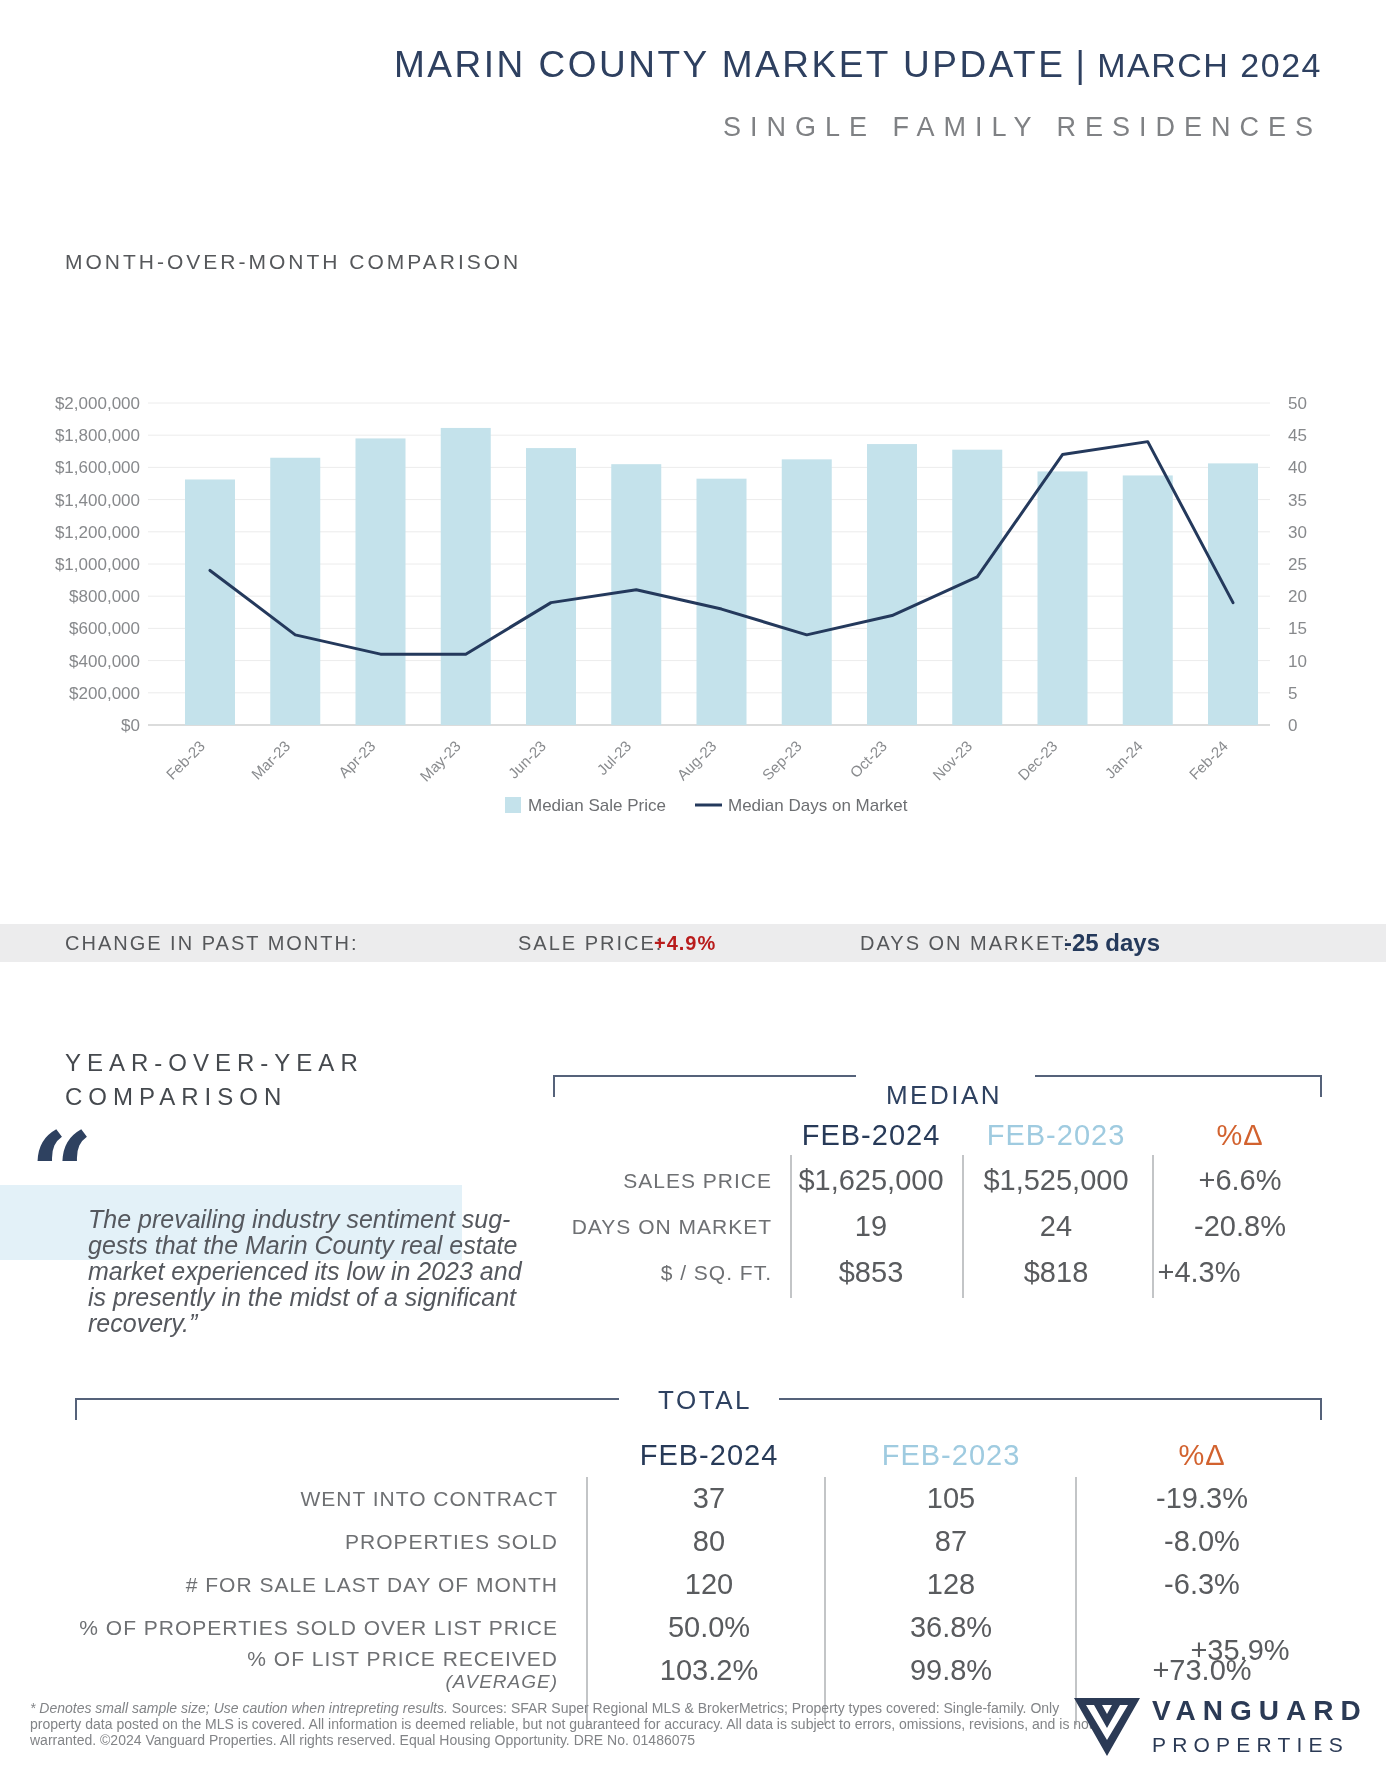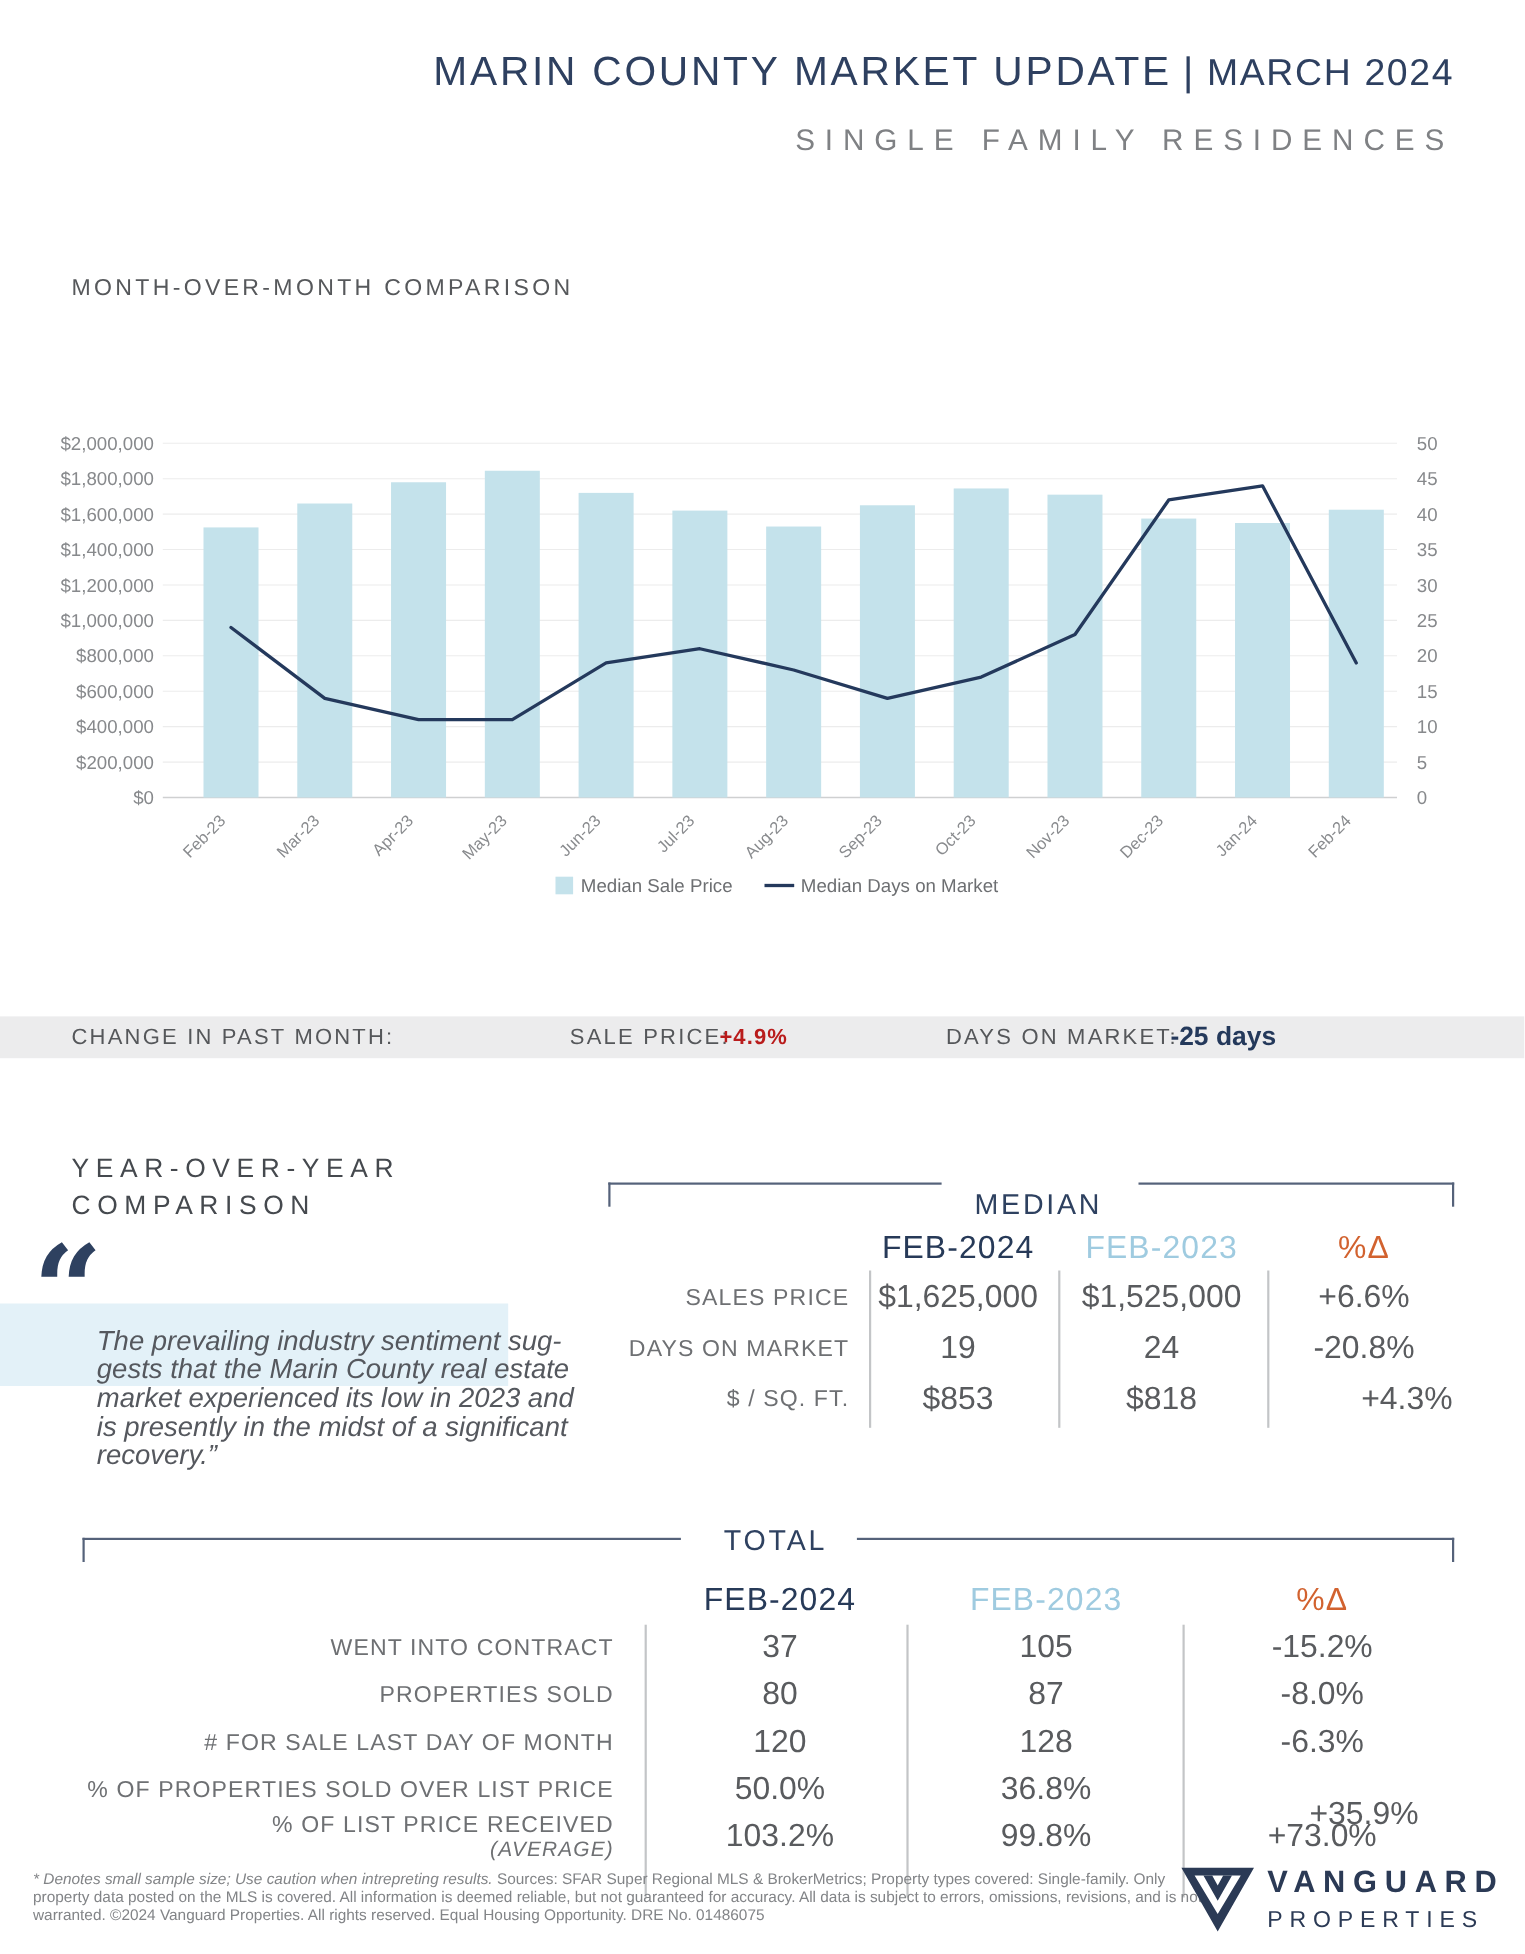--- a/index.html
+++ b/index.html
@@ -168,21 +168,21 @@
       <div class="t-row" style="top: 166px;">
         <span class="t-label" style="left:0;width:219px;"><span class="lab-main">DAYS ON MARKET</span></span>
         <span class="t-val" style="left:318px;">19</span>
         <span class="t-val" style="left:503px;">24</span>
         <span class="t-val" style="left:687px;">-20.8%</span>
       </div>
       <div class="t-row" style="top: 212px;">
         <span class="t-label" style="left:0;width:219px;"><span class="lab-main">$ / SQ. FT.</span></span>
         <span class="t-val" style="left:318px;">$853</span>
         <span class="t-val" style="left:503px;">$818</span>
-        <span class="t-val" style="left:726px;">+4.3%</span>
+        <span class="t-val" style="left:646px;">+4.3%</span>
       </div>
     </div>
 
   <div class="abs" id="total-table">
     <div class="bracket-line" style="left:0;top:18px;width:544px;"></div>
     <div class="bracket-drop" style="left:0;top:18px;"></div>
     <div class="bracket-line" style="left:704px;top:18px;width:543px;"></div>
     <div class="bracket-drop" style="left:1245px;top:18px;"></div>
     <div class="tbl-title" style="left:630px;top:5px;">TOTAL</div>
 
@@ -191,21 +191,21 @@
     <div class="col-head ch-delta" style="left:1127px;top:75px;">%Δ</div>
 
     <div class="t-divider" style="left:511px;top:97px;height:248px;"></div>
     <div class="t-divider" style="left:749px;top:97px;height:248px;"></div>
     <div class="t-divider" style="left:1000px;top:97px;height:248px;"></div>
 
   <div class="t-row" style="top: 118px;">
         <span class="t-label" style="left:0;width:483px;"><span class="lab-main">WENT INTO CONTRACT</span></span>
         <span class="t-val" style="left:634px;">37</span>
         <span class="t-val" style="left:876px;">105</span>
-        <span class="t-val" style="left:1127px;">-15.2%</span>
+        <span class="t-val" style="left:1127px;">-19.3%</span>
       </div>
       <div class="t-row" style="top: 161px;">
         <span class="t-label" style="left:0;width:483px;"><span class="lab-main">PROPERTIES SOLD</span></span>
         <span class="t-val" style="left:634px;">80</span>
         <span class="t-val" style="left:876px;">87</span>
         <span class="t-val" style="left:1127px;">-8.0%</span>
       </div>
       <div class="t-row" style="top: 204px;">
         <span class="t-label" style="left:0;width:483px;"><span class="lab-main"># FOR SALE LAST DAY OF MONTH</span></span>
         <span class="t-val" style="left:634px;">120</span>

